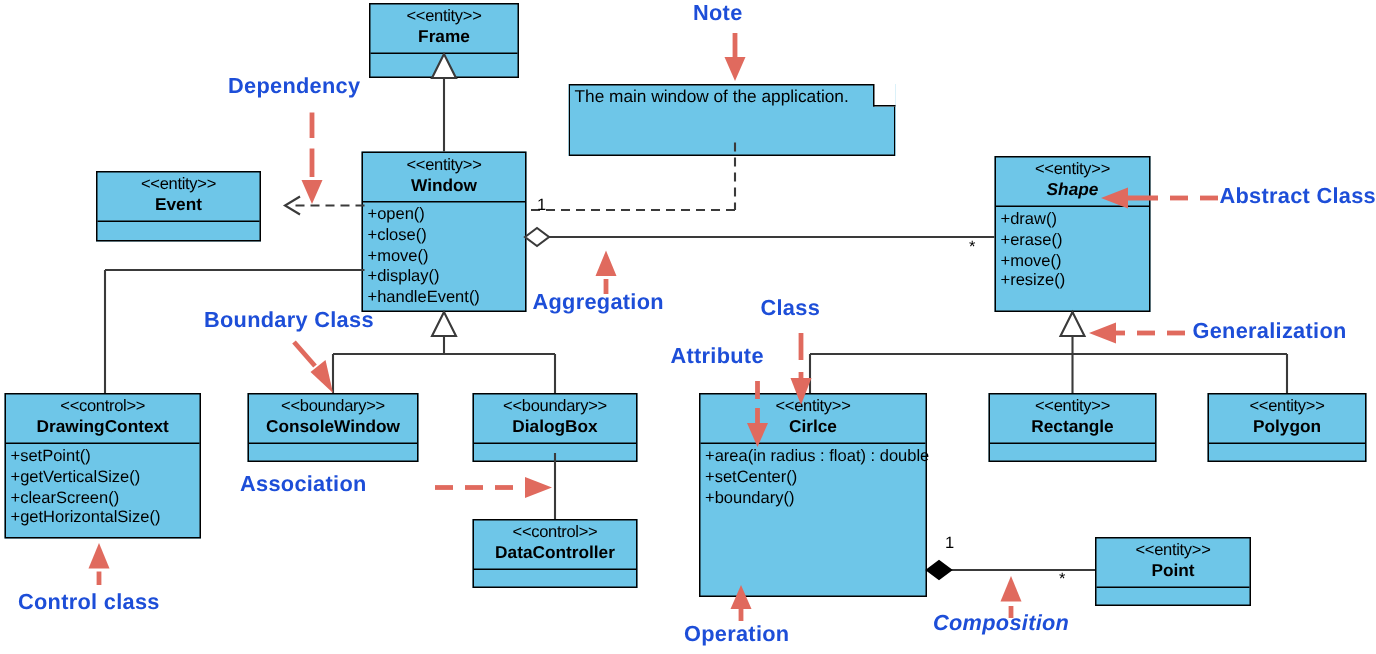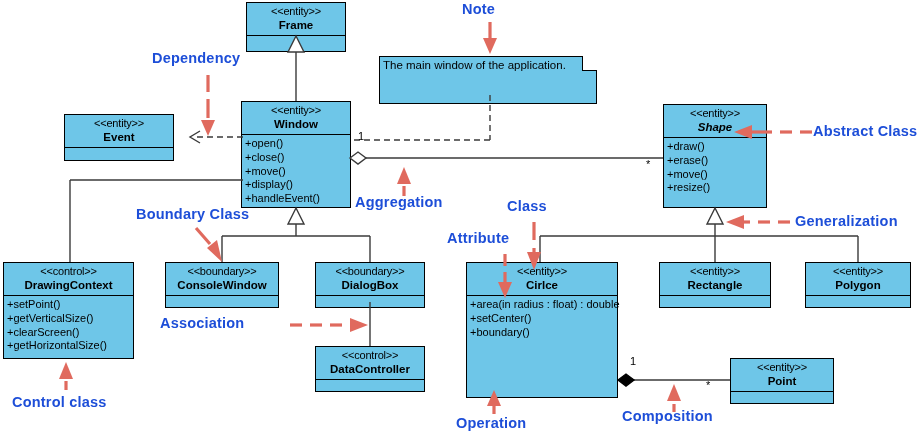--- a/index.html
+++ b/index.html
@@ -327,15 +327,15 @@
   <div class="anno" style="left:462px;top:1px;">Note</div>
   <div class="anno" style="left:813px;top:123px;">Abstract Class</div>
   <div class="anno" style="left:355px;top:194px;">Aggregation</div>
   <div class="anno" style="left:136px;top:206px;">Boundary Class</div>
   <div class="anno" style="left:507px;top:198px;">Class</div>
   <div class="anno" style="left:447px;top:230px;">Attribute</div>
   <div class="anno" style="left:795px;top:213px;">Generalization</div>
   <div class="anno" style="left:160px;top:315px;">Association</div>
   <div class="anno" style="left:12px;top:394px;">Control class</div>
   <div class="anno" style="left:456px;top:415px;">Operation</div>
-  <div class="anno" style="left:622px;top:408px;">Composition</div>
+  <div class="anno" style="left:622px;top:408px;font-style:italic;">Composition</div>
 
 </div>
 
 </body></html>

